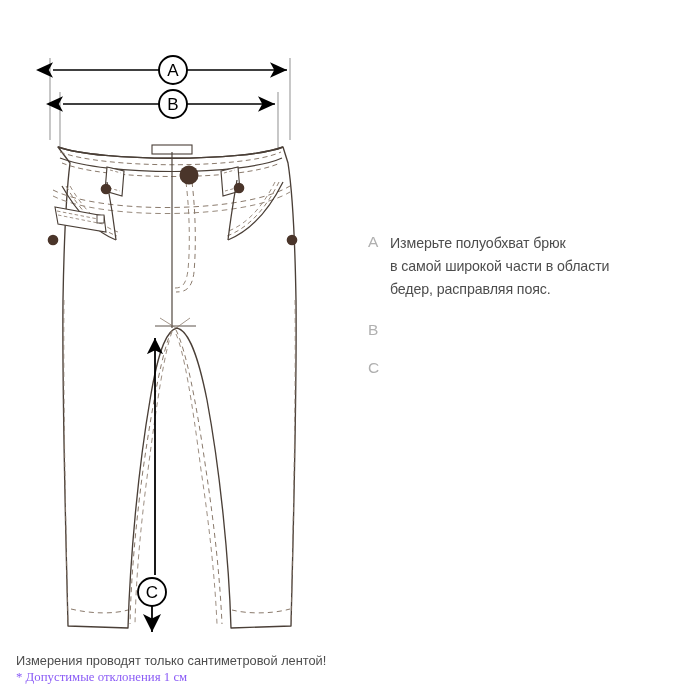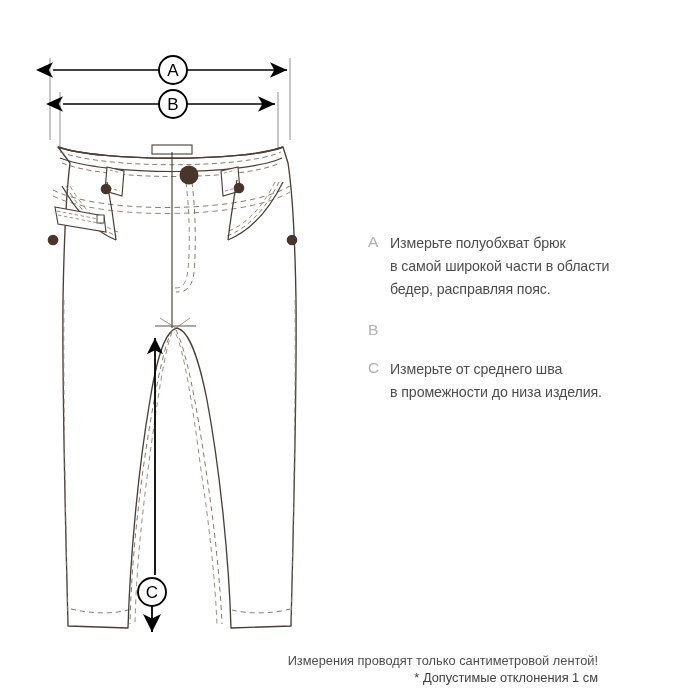--- a/index.html
+++ b/index.html
@@ -47,34 +47,35 @@
   }
   .legend-text {
     color: #4d4d4d;
     font-size: 14.2px;
     line-height: 23px;
     white-space: pre-line;
     letter-spacing: -0.1px;
   }
   .footnotes {
     position: absolute;
-    left: 7px;
+    left: 16px;
     top: 652px;
     width: 591px;
-    text-align: right;
+    text-align: left;
   }
   .footnote-main {
     color: #4d4d4d;
     font-size: 12.8px;
     line-height: 17px;
   }
   .footnote-sub {
-    color: #404040;
+    color: #8b5cf6;
     font-size: 12.8px;
     line-height: 17px;
+    font-family: Liberation Serif, serif;
   }
 </style>
 </head>
 <body>
 
 <div id="size-guide">
 
   <svg id="jeans-svg" viewBox="0 0 673 700">
 
     <defs>
@@ -219,22 +220,20 @@
 в самой широкой части в области
 бедер, расправляя пояс.</div>
     </div>
 
     <div class="legend-item">
       <div class="legend-letter">B</div>
     </div>
 
     <div class="legend-item">
       <div class="legend-letter">C</div>
-      <div class="legend-text">Измерьте от среднего шва
-в промежности до низа изделия.</div>
     </div>
 
   </div>
 
   <div class="footnotes">
     <div class="footnote-main">Измерения проводят только сантиметровой лентой!</div>
     <div class="footnote-sub">* Допустимые отклонения 1 см</div>
   </div>
 
 </div>

